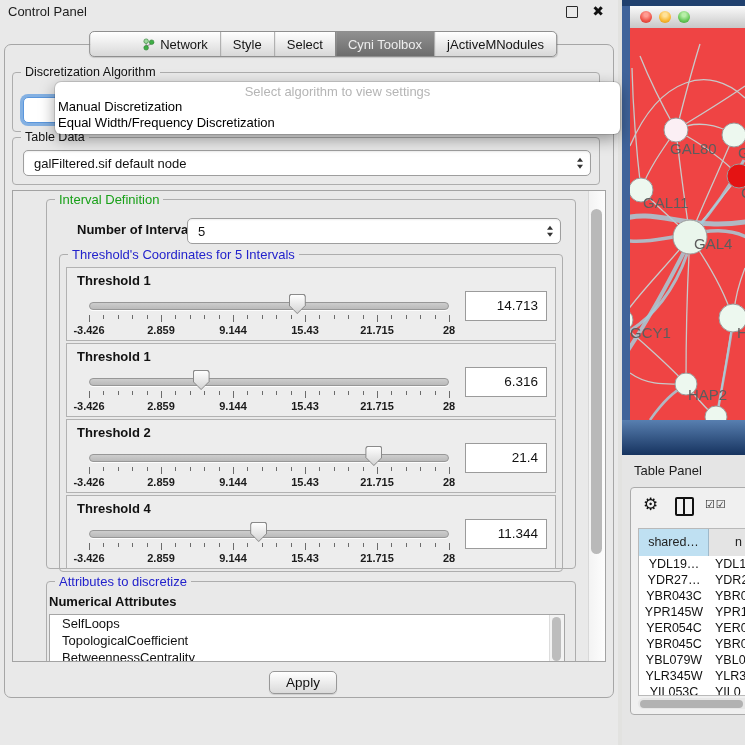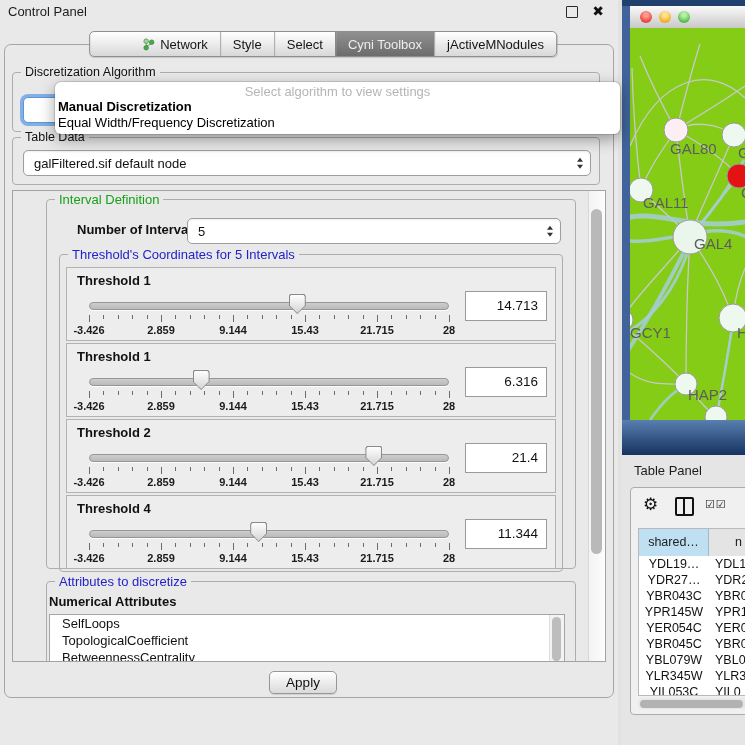--- a/index.html
+++ b/index.html
@@ -38,21 +38,21 @@
   .combo .arrows{position:absolute;right:7px;top:50%;transform:translateY(-50%);display:flex;flex-direction:column;gap:2.5px;}
   .arrows i{display:block;width:0;height:0;border-left:3.5px solid transparent;border-right:3.5px solid transparent;}
   .arrows .up{border-bottom:4.5px solid #333;}
   .arrows .dn{border-top:4.5px solid #333;}
   .combo.focused{border-color:#5a96dc;box-shadow:0 0 0 3px rgba(120,170,225,.9);}
 
   #algo-popup{position:absolute;left:13px;top:82px;width:565px;height:52px;background:#fff;border-radius:6px;
       box-shadow:0 5px 16px rgba(0,0,0,.38),0 0 0 1px rgba(0,0,0,.12);z-index:10;font-size:13px;overflow:hidden;margin-left:42px;}
   #algo-popup .hint{text-align:center;color:#b5b5b5;height:17px;line-height:19px;}
   #algo-popup .opt{padding:0 3px;height:16px;line-height:16px;color:#000;white-space:nowrap;}
-  #algo-popup .opt.bold{font-weight:bold;}
+  #algo-popup .opt.bold{font-weight:normal;}
 
   #scrollpane{position:absolute;left:12px;top:190px;width:592px;height:470px;background:#e9e9e9;
               border:1px solid #a3a3a3;overflow:hidden;}
   #vscroll{position:absolute;right:0;top:0;bottom:0;width:16px;background:linear-gradient(90deg,#f3f3f3,#fdfdfd);border-left:1px solid #d8d8d8;}
   #vscroll .vthumb{position:absolute;left:2px;top:18px;width:11px;height:345px;border-radius:6px;background:#b9b9b9;}
 
   .th-panel{position:absolute;left:6px;width:488px;height:72px;background:#ededed;border:1px solid #b2b2b2;}
   .th-title{position:absolute;left:10px;top:5px;font-weight:bold;font-size:13px;color:#111;}
   .slider{position:absolute;left:22px;top:26px;width:360px;height:46px;}
   .track{position:absolute;left:0;right:0;top:8px;height:6px;border:1px solid #979797;border-radius:4px;
@@ -84,21 +84,21 @@
   
   #net-window{position:absolute;left:622px;top:0;width:123px;height:455px;background:#3f639a;}
   #net-frame-top{position:absolute;left:0;right:0;top:0;height:6px;background:#20406e;}
   #net-frame-bottom{position:absolute;left:0;right:0;top:420px;height:35px;background:linear-gradient(#587fb0,#16335f);}
   #net-titlebar{position:absolute;left:8px;right:0;top:6px;height:22px;
       background:linear-gradient(#fafafa,#c8c8c8);border-bottom:1px solid #8a8a8a;}
   .light{position:absolute;top:5px;width:12px;height:12px;border-radius:50%;}
   #light-red{left:10px;background:radial-gradient(circle at 50% 32%,#ff9c93 18%,#ee4f43 62%,#c23a30);}
   #light-yellow{left:29px;background:radial-gradient(circle at 50% 32%,#ffe29a 18%,#f8b52e 62%,#cf9017);}
   #light-green{left:48px;background:radial-gradient(circle at 50% 32%,#b8efa8 18%,#63c655 62%,#3f9a37);}
-  #net-canvas{position:absolute;left:8px;top:28px;width:115px;height:488px;background:#84cc16;overflow:hidden;}
+  #net-canvas{position:absolute;left:8px;top:28px;width:115px;height:488px;background:#ef4444;overflow:hidden;}
 
   
   #table-panel{position:absolute;left:622px;top:455px;width:123px;height:290px;background:#e5e5e5;}
   #tp-title{position:absolute;left:12px;top:8px;font-size:13px;color:#1c1c1c;}
   #tp-browser{position:absolute;left:8px;top:32px;width:136px;height:226px;background:#f0f0f0;
               border:1px solid #ababab;border-radius:4px;}
   #tp-toolbar{position:absolute;left:0;top:0;height:36px;width:100%;}
   #gear-icon{position:absolute;left:12px;top:6px;font-size:17px;color:#111;font-family:"DejaVu Sans",sans-serif;}
   #split-icon{position:absolute;left:44px;top:9px;width:15px;height:15px;border:2px solid #111;border-radius:2px;}
   #split-icon::after{content:"";position:absolute;left:6px;top:0;bottom:0;width:2px;background:#111;}

